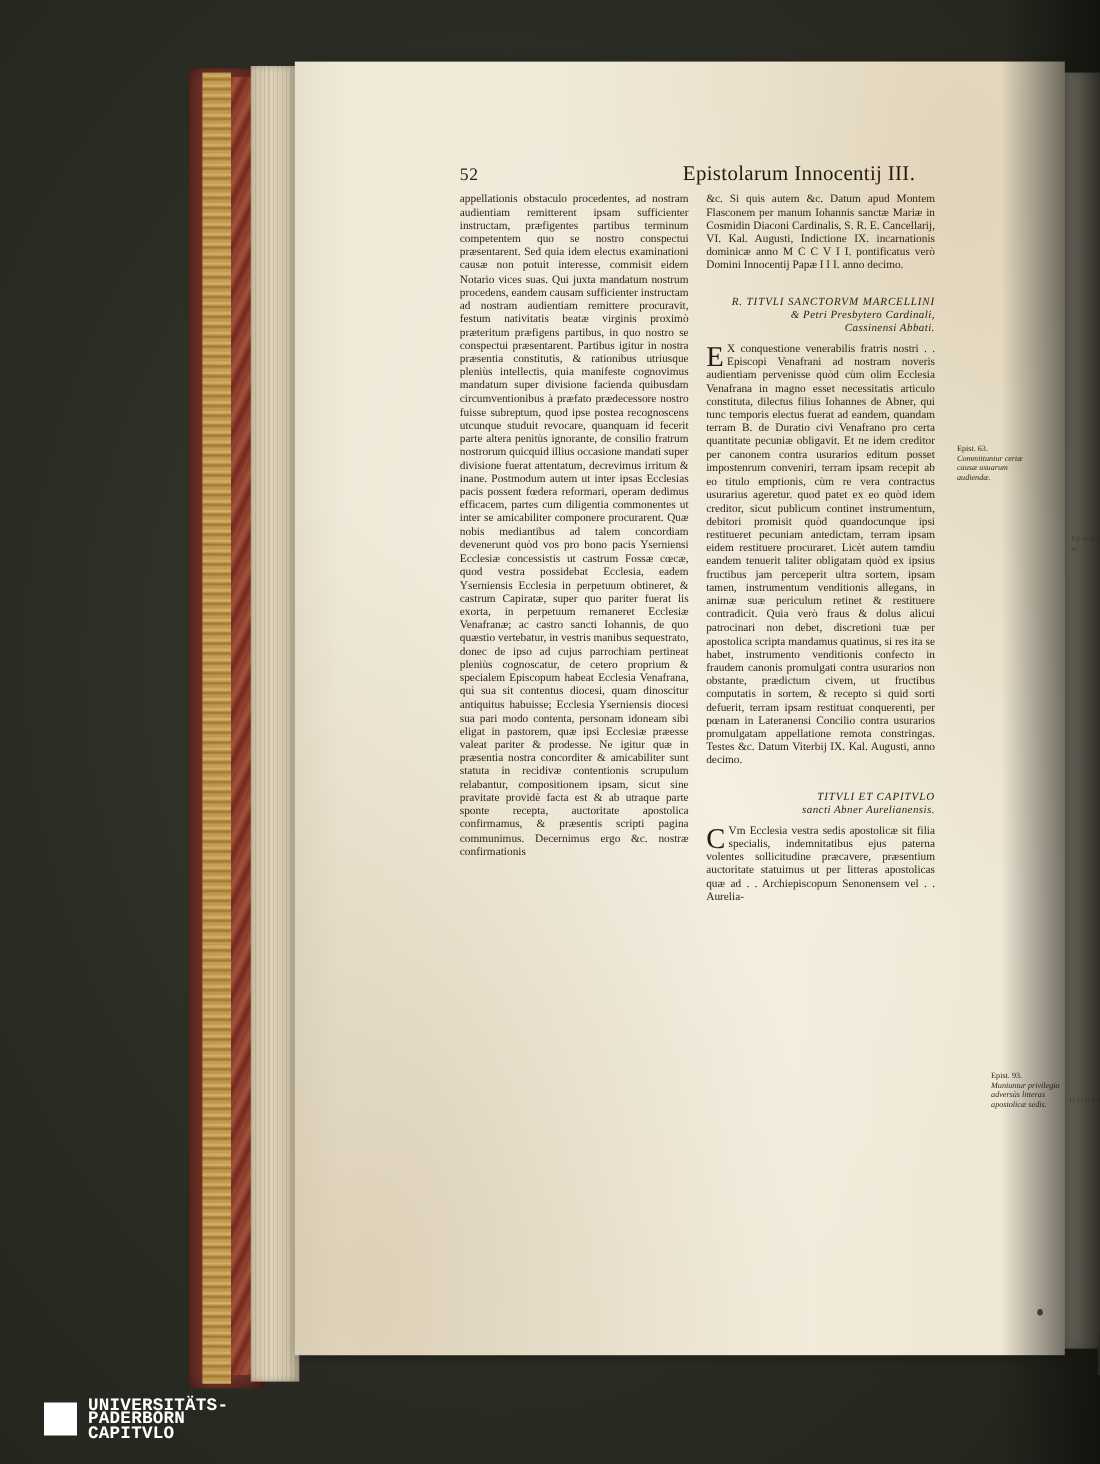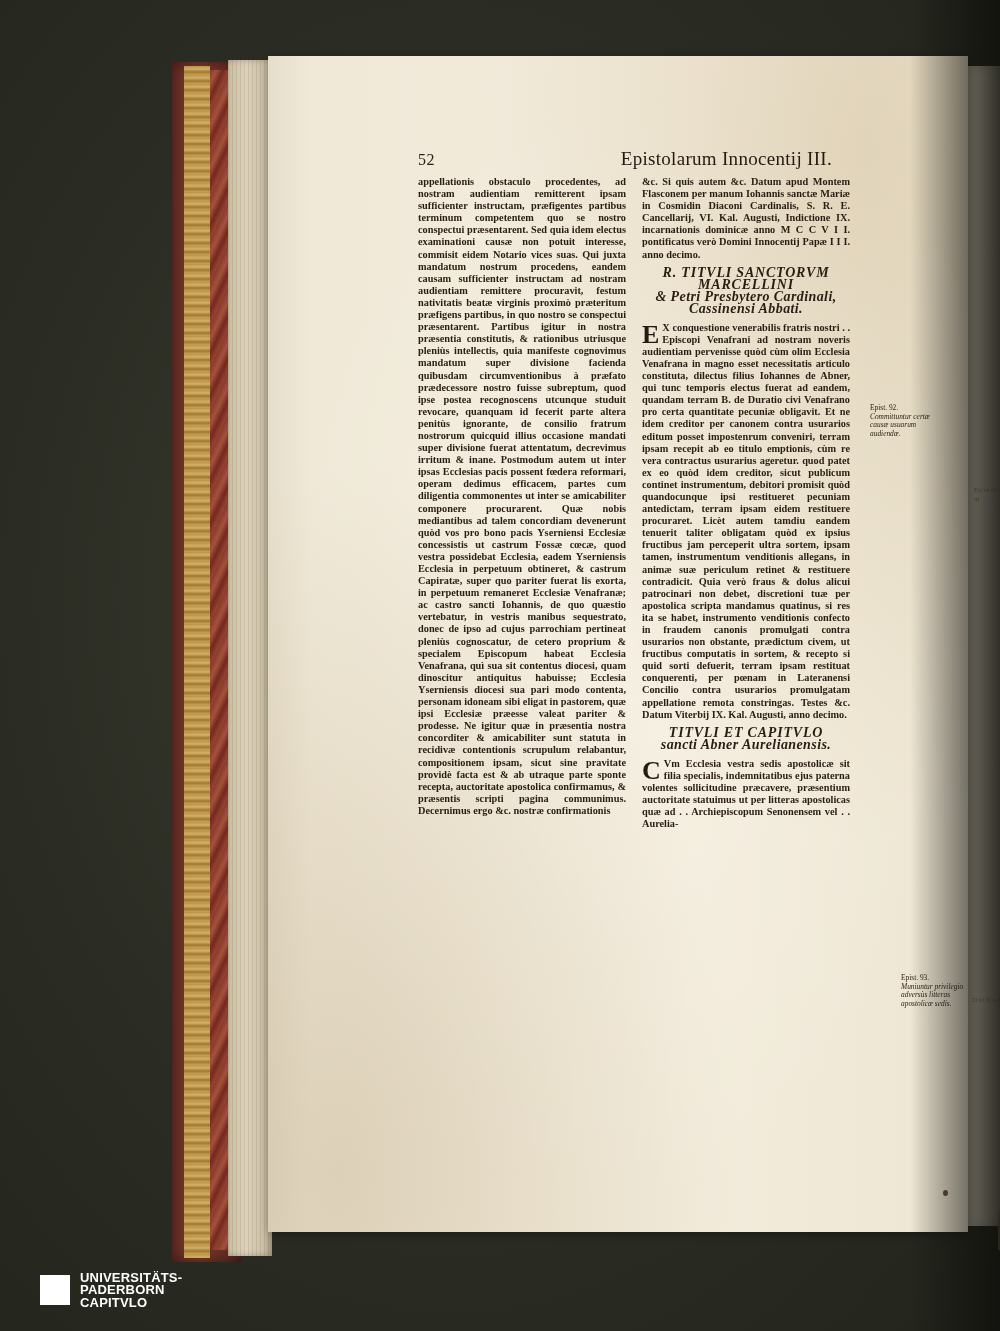--- a/index.html
+++ b/index.html
@@ -151,40 +151,39 @@
     text-align: right;
     font-size: 19px;
     color: #241a12;
     letter-spacing: .3px;
     padding-right: 18px;
   }
 
   .cols {
     display: flex;
     gap: 16px;
-    font-weight: bold;
   }
   .col {
     width: 208px;
     font-size: 10.3px;
     line-height: 12.1px;
     text-align: justify;
     color: #2a1d13;
     hyphens: manual;
   }
   .col p { margin: 0; }
   .col p.just { text-align: justify; text-align-last: left; }
 
   .rubric {
-    text-align: center;
+    text-align: right;
     font-style: italic;
-    font-size: 14px;
+    font-size: 10px;
     line-height: 12px;
     letter-spacing: .4px;
-    margin: 6px 0 7px 0;
+    margin: 20px 0 7px 0;
     color: #2a1d13;
   }
   .rubric .caps { font-variant: small-caps; letter-spacing: .8px; }
 
   .dropcap-par { position: relative; }
   .dropcap {
     float: left;
     font-size: 26px;
     line-height: 22px;
     padding: 2px 3px 0 0;
@@ -210,22 +209,22 @@
     display: flex;
     align-items: center;
     gap: 10px;
   }
   .wm-box {
     width: 30px; height: 30px;
     background: #ffffff;
   }
   .wm-text {
     color: #ffffff;
-    font-family: Liberation Sans, sans-serif;
-    font-size: 13px;
+    font-family: Liberation Mono, monospace;
+    font-size: 16px;
     line-height: 12.5px;
     font-weight: bold;
     letter-spacing: .2px;
   }
 
   
   .speck {
     position: absolute;
     right: 60px; top: 1150px;
     width: 5px; height: 6px;
@@ -307,21 +306,21 @@
             <div>sancti Abner Aurelianensis.</div>
           </div>
 
           <p class="just dropcap-par">
             <span class="dropcap">C</span><span>Vm Ecclesia vestra sedis apostolicæ sit filia specialis, indemnitatibus ejus paterna volentes sollicitudine præcavere, præsentium auctoritate statuimus ut per litteras apostolicas quæ ad . . Archiepiscopum Senonensem vel . . Aurelia-</span>
           </p>
         </div>
       </div>
 
       <div class="margin-note" style="left: 452px; top: 256px;">
-        <div class="mn-head">Epist. 92.</div>
+        <div class="mn-head">Epist. 63.</div>
         <div>Committuntur certæ causæ usuarum audiendæ.</div>
       </div>
 
       <div class="margin-note" style="left: 452px; top: 826px; margin-left: 31px;">
         <div class="mn-head">Epist. 93.</div>
         <div>Muniuntur privilegio adversùs litteras apostolicæ sedis.</div>
       </div>
 
     </div>
   </div>

